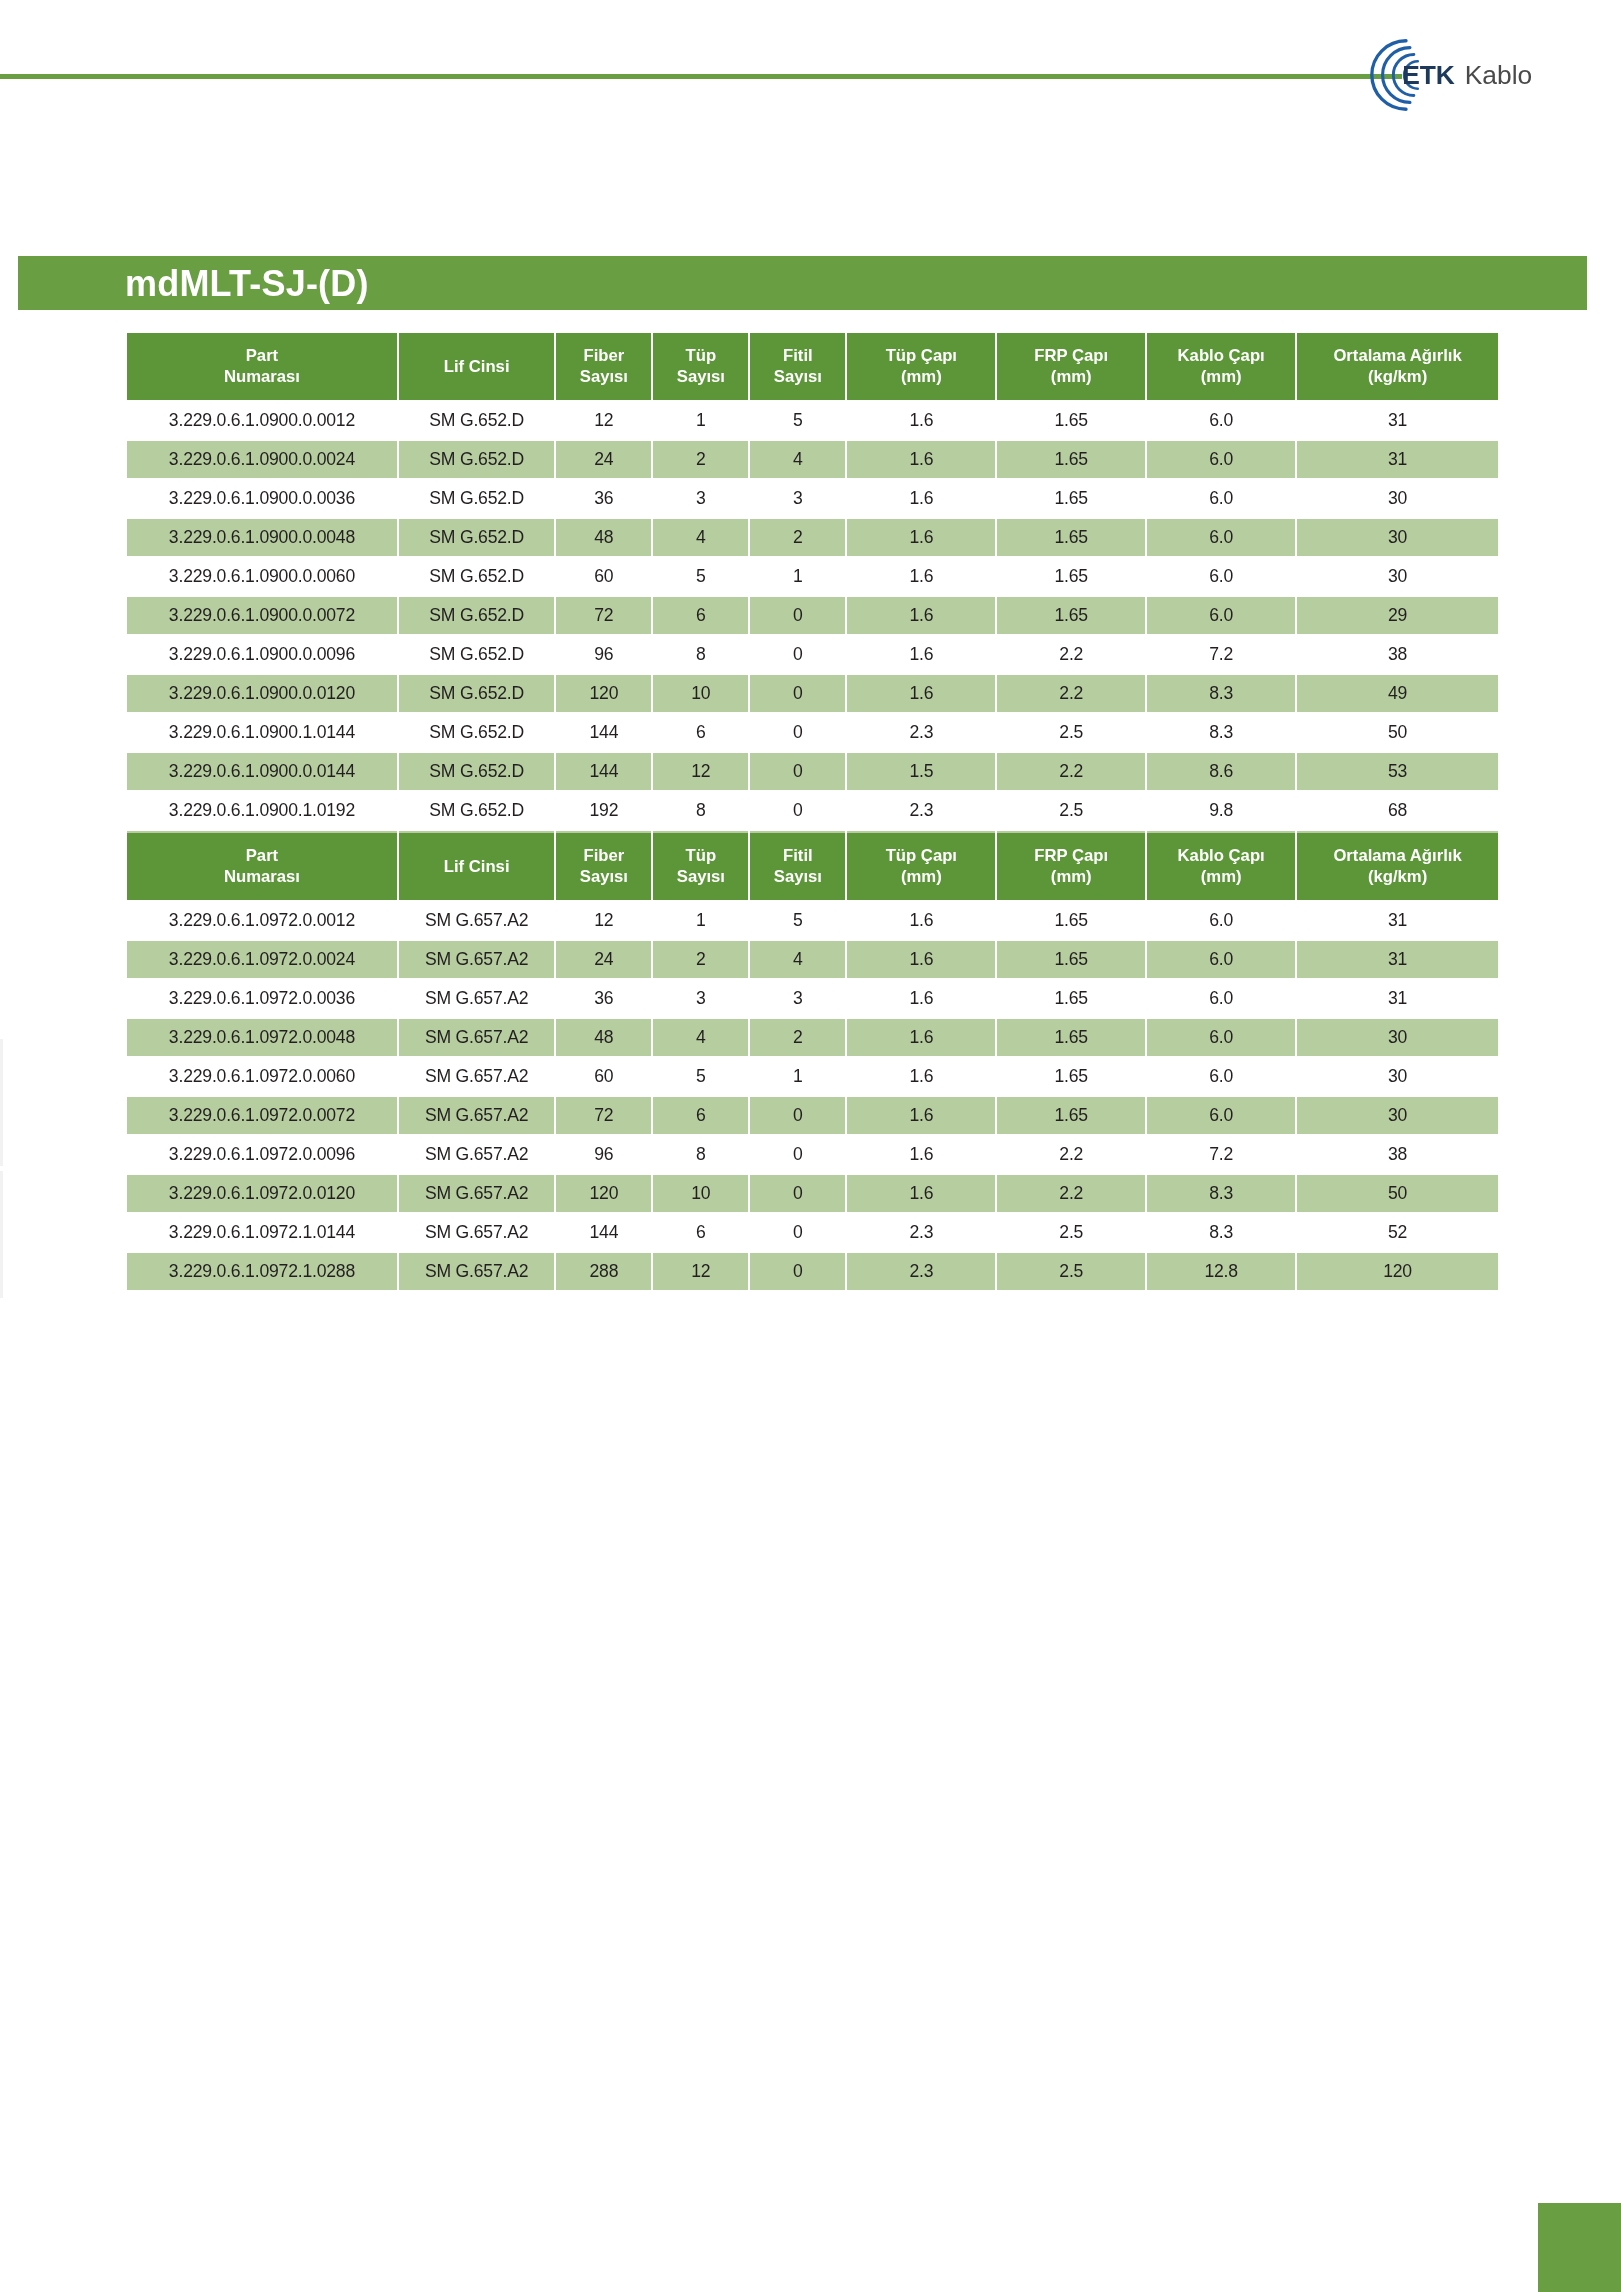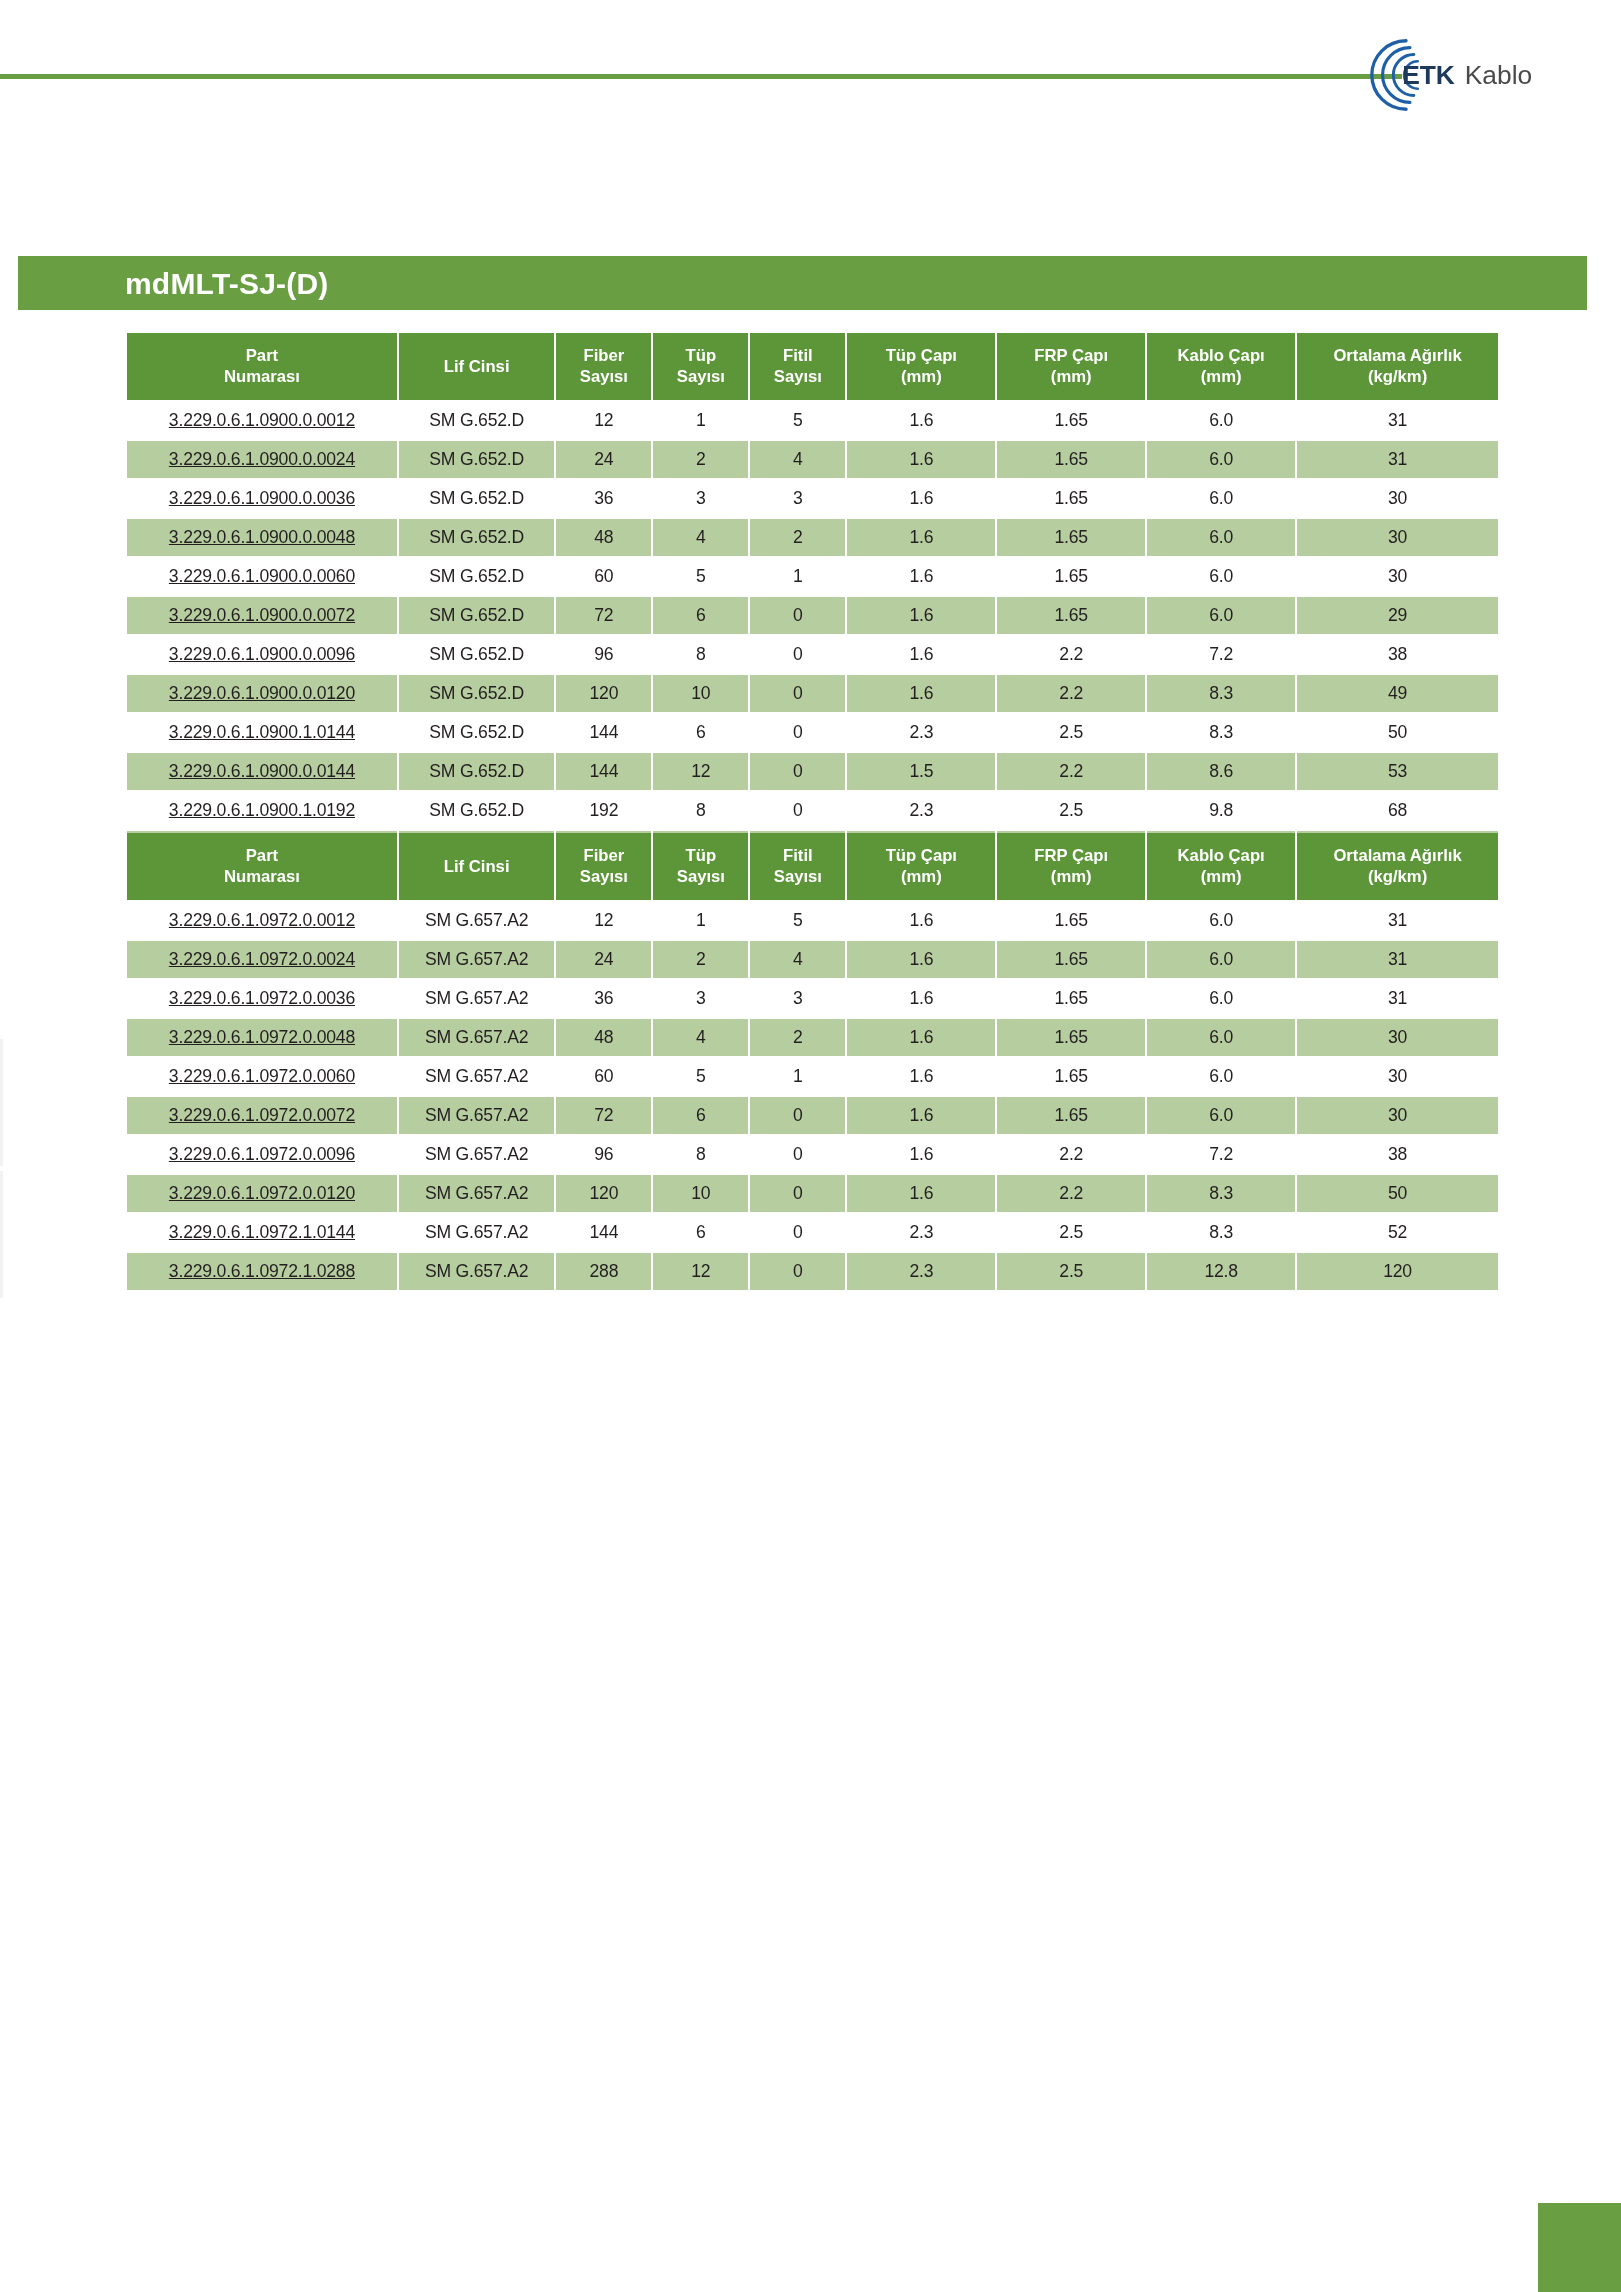--- a/index.html
+++ b/index.html
@@ -39,21 +39,21 @@
     left: 17.6px;
     top: 256px;
     width: 1569px;
     height: 54px;
     background: #6a9e43;
   }
   .section-bar-title {
     position: absolute;
     left: 125px;
     top: 266px;
-    font-size: 30px;
+    font-size: 36px;
     font-weight: bold;
     color: #ffffff;
     letter-spacing: 0.2px;
     line-height: 35px;
   }
 
   
   .table-wrap {
     position: absolute;
     left: 125px;
@@ -97,21 +97,21 @@
   col.c-part { width: 250px; }
   col.c-lif  { width: 144px; }
   col.c-fib  { width: 88px; }
   col.c-tup  { width: 88px; }
   col.c-fit  { width: 88px; }
   col.c-tupc { width: 137px; }
   col.c-frp  { width: 137px; }
   col.c-kab  { width: 137px; }
   col.c-ort  { width: 186px; }
 
-  td.part-cell { font-size: 17px; text-decoration: underline; }
+  td.part-cell { font-size: 17px; }
 
   
   .page-badge {
     position: absolute;
     right: 0;
     top: 2167px;
     width: 83px;
     height: 125px;
     background: #6a9e43;
     color: #ffffff;

